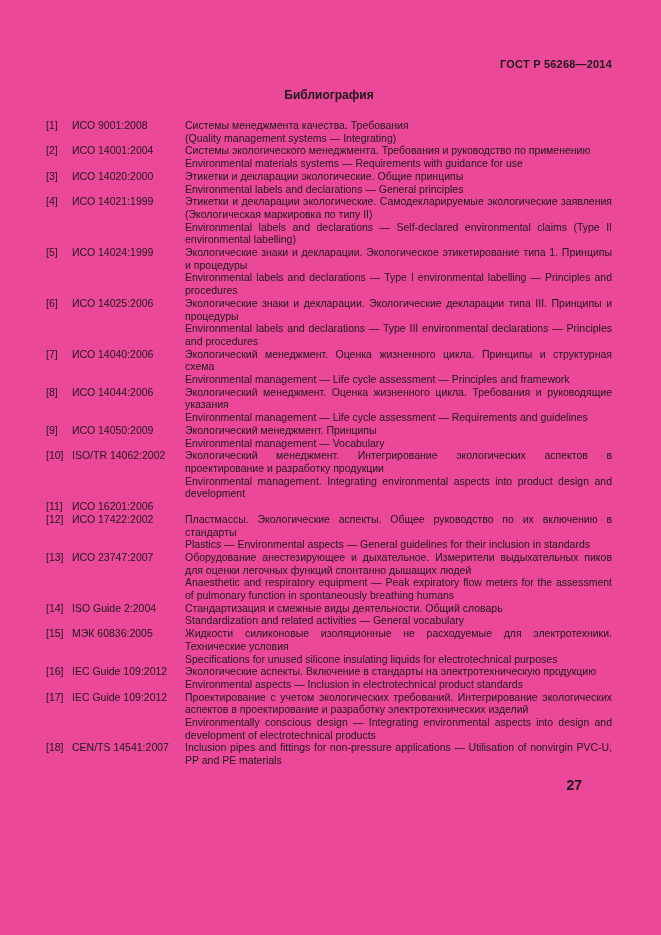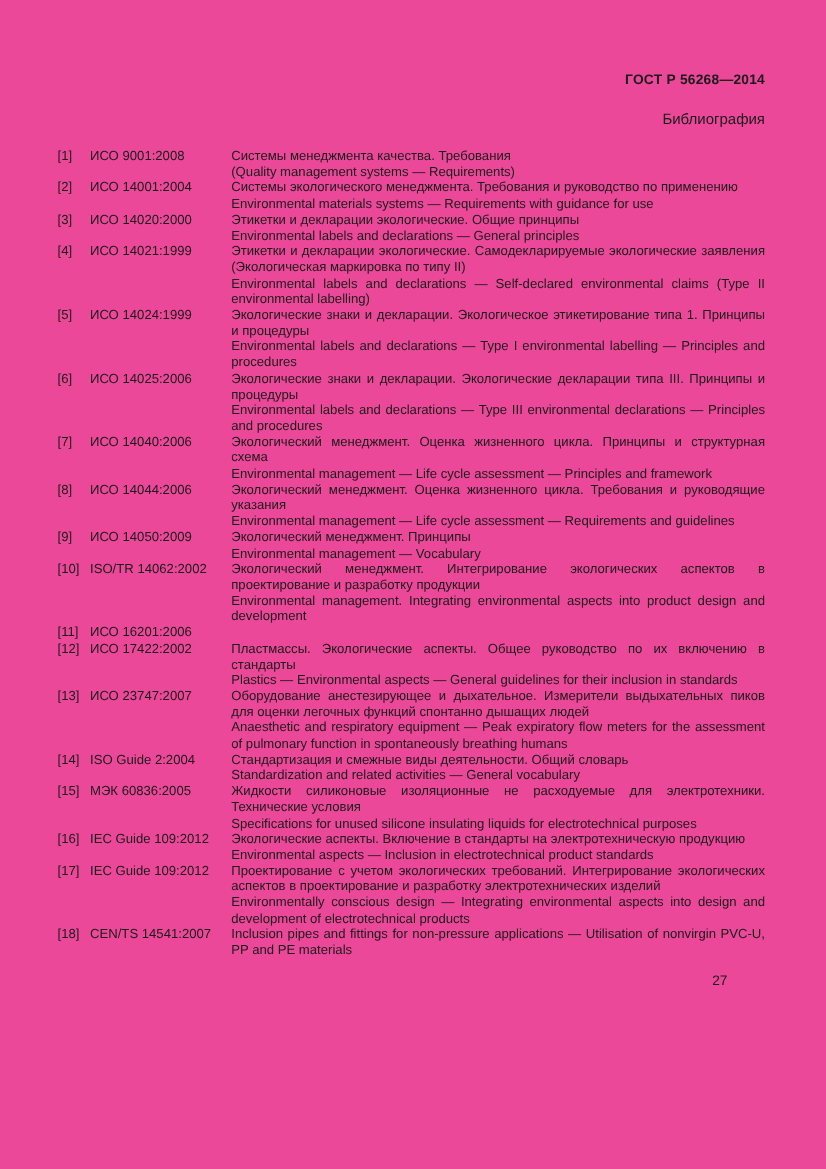--- a/index.html
+++ b/index.html
@@ -24,23 +24,23 @@
   }
   .doc-header {
     text-align: right;
     font-size: 11px;
     font-weight: bold;
     letter-spacing: 0.2px;
     line-height: 13px;
   }
   .doc-title {
     margin: 17px 0 0 0;
-    text-align: right;
+    text-align: center;
     font-size: 12px;
-    font-weight: normal;
+    font-weight: bold;
     line-height: 14px;
   }
   .bib-list {
     margin-top: 17px;
   }
   .entry {
     display: flex;
     align-items: flex-start;
     font-size: 10.5px;
     line-height: 12.7px;
@@ -57,42 +57,43 @@
     min-width: 0;
   }
   .entry .desc p {
     margin: 0;
     text-align: justify;
   }
   .page-number {
     margin-top: 12px;
     text-align: right;
     padding-right: 30px;
-    font-size: 11px;
+    font-size: 14px;
     line-height: 13px;
+    font-weight: bold;
   }
 </style>
 </head>
 <body>
 
 <div class="page">
 
   <div class="doc-header">
     <span>ГОСТ Р 56268—2014</span>
   </div>
 
   <div class="doc-title">Библиография</div>
 
   <div class="bib-list">
   <div class="entry">
     <div class="ref">[1]</div>
     <div class="code">ИСО 9001:2008</div>
     <div class="desc">
       <p>Системы менеджмента качества. Требования</p>
-      <p>(Quality management systems — Requirements)</p>
+      <p>(Quality management systems — Integrating)</p>
     </div>
   </div>
 
   <div class="entry">
     <div class="ref">[2]</div>
     <div class="code">ИСО 14001:2004</div>
     <div class="desc">
       <p>Системы экологического менеджмента. Требования и руководство по применению</p>
       <p>Environmental materials systems — Requirements with guidance for use</p>
     </div>

